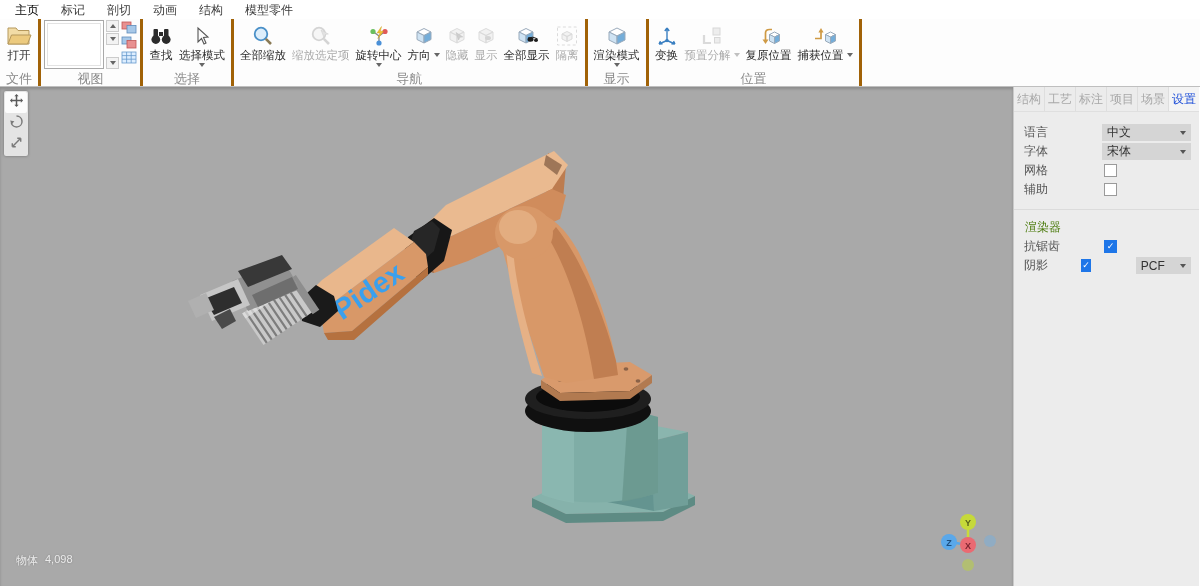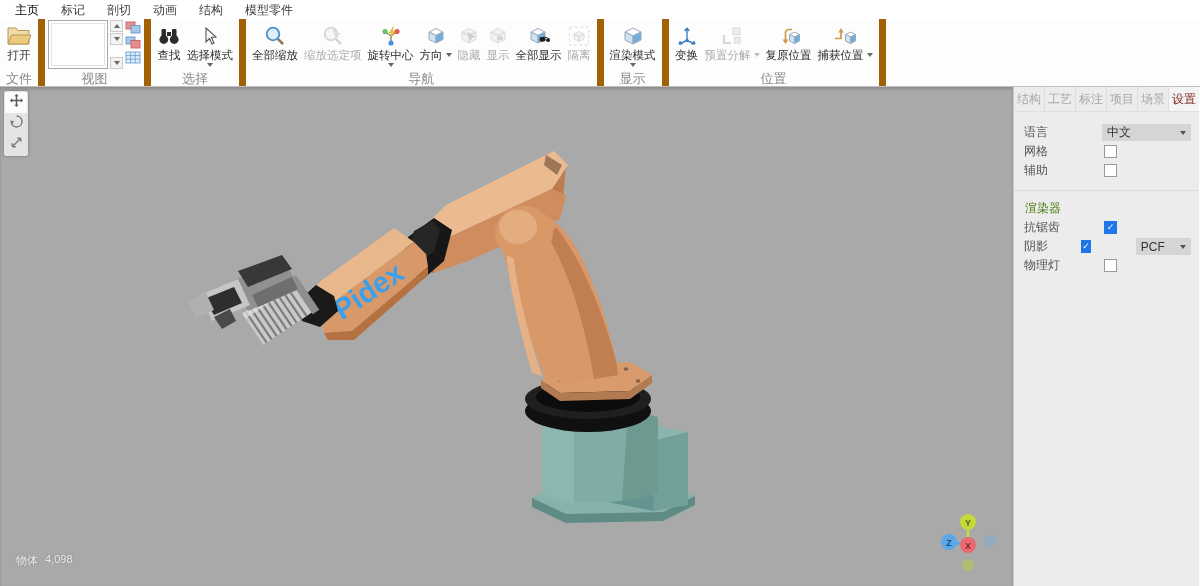--- a/index.html
+++ b/index.html
@@ -4,21 +4,21 @@
 <style>
   html,body{margin:0;padding:0;width:1200px;height:586px;overflow:hidden;
     font-family:"Liberation Sans","DejaVu Sans",sans-serif;background:#fff;
     cursor:default;user-select:none;-webkit-font-smoothing:antialiased;}
   
   .menubar{height:19px;display:flex;align-items:stretch;background:#fff;font-size:12px;color:#3c3c3c;padding-left:4px;}
   .mtab{padding:2px 11px 0;line-height:16px;}
   .mtab[data-active="true"]{color:#000000;}
   
   .ribbon{height:67px;background:#fdfdfd;display:flex;align-items:stretch;border-bottom:1px solid #bfbfbf;}
-  .rgroup{display:flex;flex-direction:column;padding:1px 3px 0;border-right:7px solid #a16207;}
+  .rgroup{display:flex;flex-direction:column;padding:1px 3px 0;border-right:3px solid #a16207;}
   .rgroup.filler{flex:1;border-right:none;}
   .rbtns{flex:1;display:flex;align-items:stretch;}
   .glabel{height:14px;line-height:13px;text-align:center;font-size:13px;color:#8a8a8a;}
   .rbtn{display:flex;flex-direction:column;align-items:center;justify-content:flex-start;
         padding:2px 3px 0;font-size:11.5px;color:#2b2b2b;border-radius:2px;}
   .rbtn .ic{height:27px;display:flex;align-items:center;justify-content:center;}
   .rbtn .rlabel{line-height:12px;text-align:center;max-width:58px;}
   .rbtn[data-disabled="true"]{opacity:.4;}
   .lblrow{display:flex;align-items:center;gap:3px;line-height:12px;}
   .tri{display:inline-block;width:0;height:0;border-left:3.5px solid transparent;border-right:3.5px solid transparent;border-top:4px solid #666;}
@@ -39,21 +39,21 @@
   .vtools{position:absolute;left:4px;top:4px;display:flex;flex-direction:column;background:#e4e4e4;border-radius:2px;padding:1px;box-shadow:0 0 3px rgba(0,0,0,.35);}
   .vtool{width:22px;height:21px;display:flex;align-items:center;justify-content:center;border-radius:2px;}
   .vtool[data-active="true"]{background:#fcfcfc;}
   .status{position:absolute;left:16px;bottom:18px;color:#ebebeb;font-size:11px;display:flex;gap:7px;text-shadow:0 0 2px rgba(0,0,0,.25);}
   .gizmo{position:absolute;left:930px;top:410px;}
   
   .panel{width:186px;height:100%;background:#ececec;border-left:1px solid #c9c9c9;font-size:12px;color:#4a4a4a;box-sizing:border-box;}
   .ptabs{display:flex;height:24px;align-items:stretch;border-bottom:1px solid #dfdfdf;}
   .ptab{flex:1;display:flex;align-items:center;justify-content:center;font-size:12px;color:#a8a8a8;border-left:1px solid #dedede;}
   .ptab:first-child{border-left:none;}
-  .ptab[data-active="true"]{color:#7f1d1d;background:#f4f4f4;}
+  .ptab[data-active="true"]{color:#1d4ed8;background:#f4f4f4;}
   .pbody{padding-top:11px;}
   .prow{display:flex;align-items:center;height:19px;padding:0 8px 0 10px;gap:24px;}
   .plabel{width:56px;font-size:12px;color:#555;}
   .pselect{height:17px;background:#d5d5d5;display:flex;align-items:center;justify-content:space-between;padding:0 5px;width:92px;color:#333;box-sizing:border-box;}
   .pselect.w76{width:76px;}
   .pselect.w86{width:86px;margin-left:21px;}
   .sarrow{width:0;height:0;border-left:3.5px solid transparent;border-right:3.5px solid transparent;border-top:4px solid #555;}
   .pcheck{width:11px;height:11px;background:#fff;border:1px solid #9a9a9a;display:inline-flex;align-items:center;justify-content:center;box-sizing:content-box;}
   .pcheck[data-checked="true"]{background:#1e76e8;border-color:#1e76e8;color:#fff;}
   .pcheck[data-checked="true"]::after{content:"✓";font-size:9px;line-height:1;}
@@ -443,20 +443,27 @@
 
     <div class="pbody">
       <div class="prow">
         <span class="plabel">语言</span>
         <div class="pselect">
           <span>中文</span>
           <span class="sarrow"></span>
         </div>
       </div>
       <div class="prow">
+        <span class="plabel">字体</span>
+        <div class="pselect">
+          <span>宋体</span>
+          <span class="sarrow"></span>
+        </div>
+      </div>
+      <div class="prow">
         <span class="plabel">网格</span>
         <span class="pcheck" data-checked="false"></span>
       </div>
       <div class="prow">
         <span class="plabel">辅助</span>
         <span class="pcheck" data-checked="false"></span>
       </div>
 
       <div class="pdivider"></div>
 
@@ -467,19 +474,15 @@
         <span class="pcheck" data-checked="true"></span>
       </div>
       <div class="prow">
         <span class="plabel">阴影</span>
         <span class="pcheck" data-checked="true"></span>
         <div class="pselect w86">
           <span>PCF</span>
           <span class="sarrow"></span>
         </div>
       </div>
-      <div class="prow">
-        <span class="plabel">物理灯</span>
-        <span class="pcheck" data-checked="false"></span>
-      </div>
     </div>
   </div>
 </div>
 
 </body></html>

